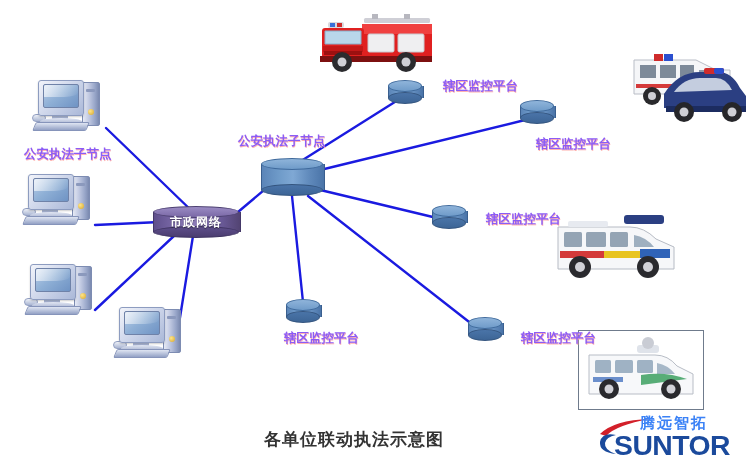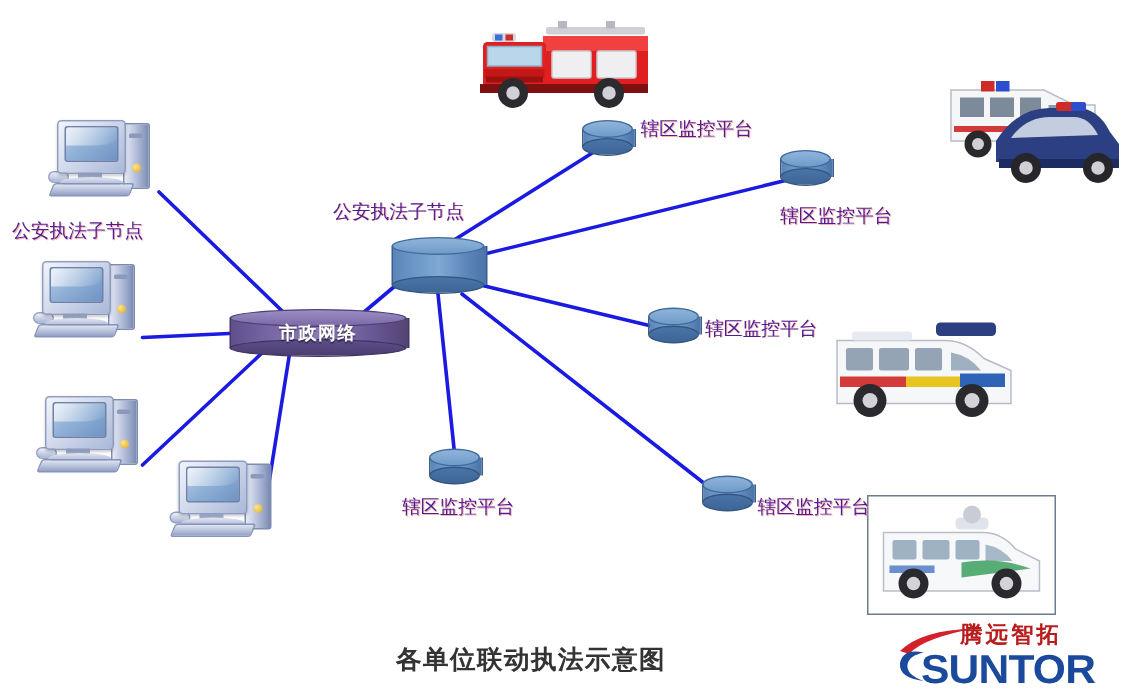--- a/index.html
+++ b/index.html
@@ -55,23 +55,24 @@
     position:absolute;left:0;top:0;width:100%;height:100%;
     display:flex;align-items:center;justify-content:center;
     color:#ffffff;font-weight:bold;font-size:12px;
     text-shadow:0 1px 1px rgba(0,0,0,.45);
     letter-spacing:1px;
   }
 
   
   .rlabel{
     position:absolute;white-space:nowrap;
-    color:#4c1d95;font-weight:normal;font-size:12.5px;
+    color:#8b5cf6;font-weight:bold;font-size:12.5px;
     text-shadow:0.6px 0.6px 0 #ffb3b0;
     font-family:"DejaVu Sans","Liberation Sans",sans-serif;
+    margin-left:16px;
   }
 
   
   .pc{position:absolute;width:74px;height:58px;}
   .pc .mon-stand{
     position:absolute;left:20px;top:34px;width:16px;height:8px;
     background:linear-gradient(to bottom,#cfd7ea,#94a2c6);
   }
   .pc .mon-base{
     position:absolute;left:8px;top:40px;width:42px;height:7px;border-radius:50%;
@@ -126,21 +127,21 @@
     position:absolute;white-space:nowrap;
     color:#333333;font-size:17px;font-weight:bold;
     font-family:"DejaVu Sans","Liberation Sans",sans-serif;
     letter-spacing:1px;
   }
 
   
   .logo{position:absolute;}
   .logo .cn{
     position:absolute;left:44px;top:0px;
-    color:#b91c1c;font-weight:bold;font-size:15px;letter-spacing:2px;
+    color:#3b82f6;font-weight:bold;font-size:15px;letter-spacing:2px;
     font-family:"DejaVu Sans","Liberation Sans",sans-serif;
   }
   .logo .en{
     position:absolute;left:18px;top:17px;
     color:#1b4a9c;font-weight:bold;font-size:27px;letter-spacing:-0.5px;
     font-family:"Liberation Sans",sans-serif;
     transform:scaleX(1.05);transform-origin:left center;
   }
 </style>
 </head>
@@ -162,21 +163,21 @@
       <line x1="312" y1="172" x2="525" y2="120"></line>
       <line x1="312" y1="188" x2="437" y2="218"></line>
       <line x1="292" y1="196" x2="303" y2="302"></line>
       <line x1="308" y1="196" x2="473" y2="325"></line>
     </g>
   </svg>
 
   <div class="layer" id="nodes">
 
     <div class="node" style="left:153px;top:206px;">
-      <div class="cyl purple" style="width:86px;height:32px;position:relative;padding-left:32px;">
+      <div class="cyl purple" style="width:86px;height:32px;position:relative;">
         <div class="body"></div>
         <div class="bot"></div>
         <div class="top"></div>
         <div class="cap">市政网络</div>
       </div>
     </div>
 
     <div class="node" style="left:261px;top:158px;">
       <div class="cyl" style="width:62px;height:38px;position:relative;">
         <div class="body"></div>

